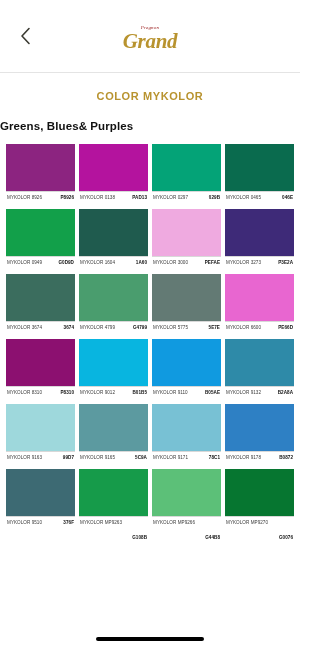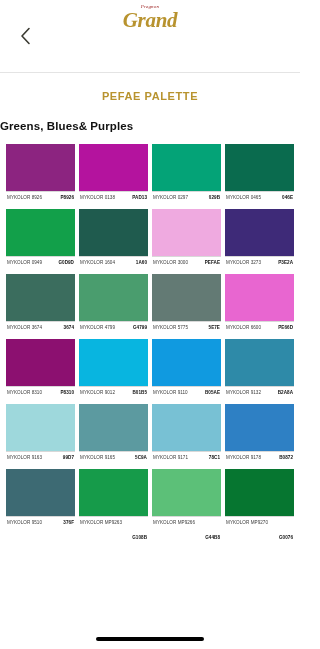--- a/index.html
+++ b/index.html
@@ -13,20 +13,21 @@
     font-family: "Liberation Sans", sans-serif;
     overflow: hidden;
     position: relative;
   }
 
   
   .header {
     height: 72px;
     position: relative;
     display: flex;
+    align-items: center;
     background: #ffffff;
   }
   .back-btn {
     position: absolute;
     left: 12px;
     top: 50%;
     transform: translateY(-50%);
     width: 26px;
     height: 26px;
     display: flex;
@@ -164,21 +165,21 @@
       <path d="M9 1.5 L2 9 L9 16.5" stroke="#3a3a32" stroke-width="1.6" stroke-linecap="round" stroke-linejoin="round"></path>
     </svg>
   </div>
   <div class="logo">
     <div class="logo-top">Pregnon</div>
     <div class="logo-main">Grand</div>
   </div>
 </div>
 <div class="header-rule"></div>
 
-<div class="palette-title">PEFAE PALETTE</div>
+<div class="palette-title">COLOR MYKOLOR</div>
 <div class="palette-subtitle">Greens, Blues&amp; Purples</div>
 
 <div class="grid">
     <div class="row">
       <div class="cell">
         <div class="swatch" style="background: rgb(140, 36, 128);"></div>
         <div class="cell-rule"></div>
         <div class="cell-labels">
           <span class="cell-name">MYKOLOR 8926</span>
           <span class="cell-code">P8926</span>

